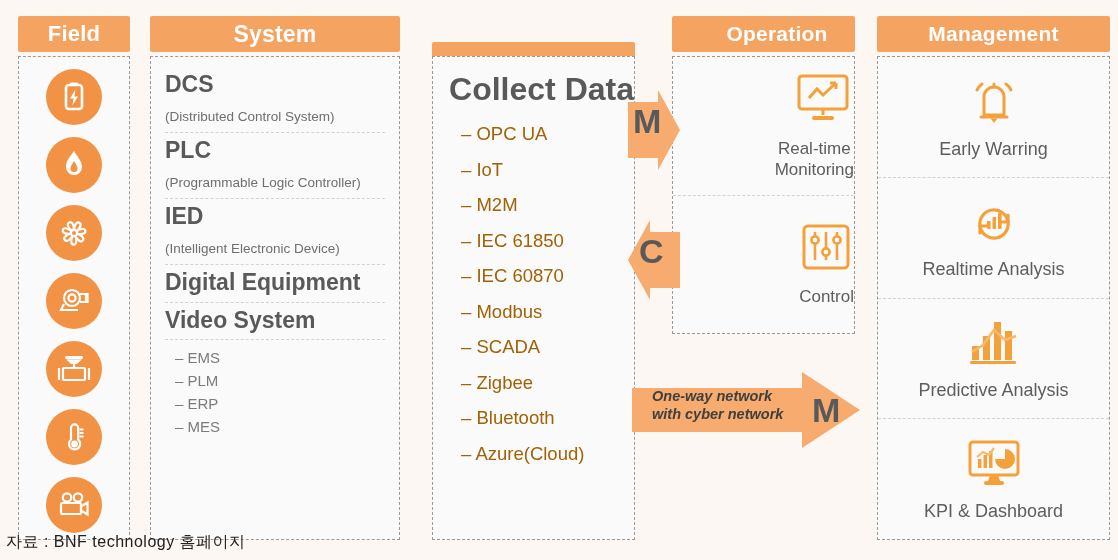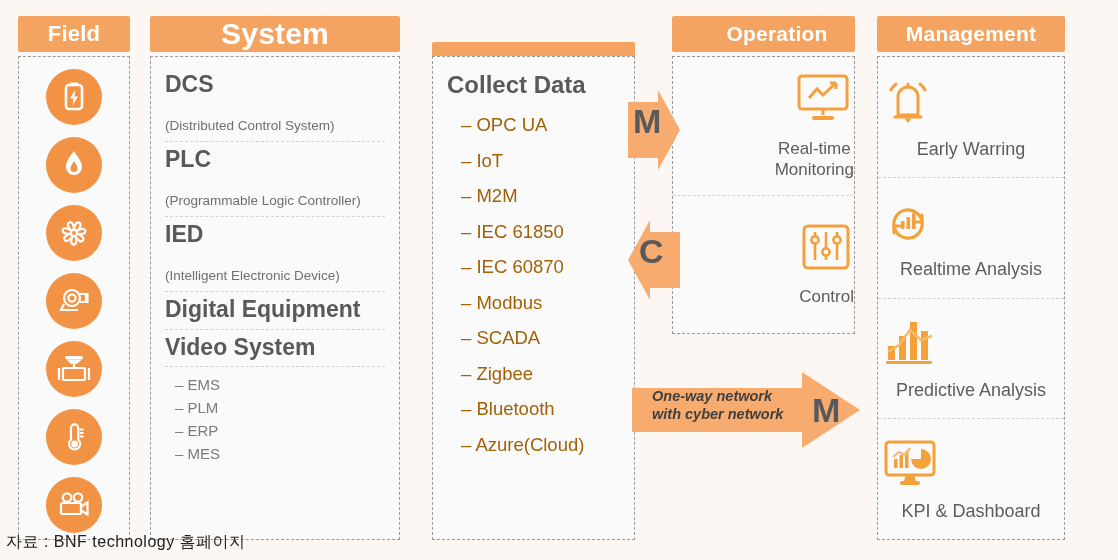--- a/index.html
+++ b/index.html
@@ -44,54 +44,54 @@
   }
   .circ-icon {
     width: 56px; height: 56px; border-radius: 50%;
     background: #f29244;
     display: flex; align-items: center; justify-content: center;
   }
   .circ-icon svg { display: block; }
 
   
   #system { left: 150px; top: 16px; width: 250px; }
-  #system .col-header { height: 36px; font-size: 30px; }
+  #system .col-header { height: 36px; font-size: 23px; }
   #system-body { top: 40px; height: 484px; padding: 10px 14px 8px 14px; }
   .sys-group { padding: 5px 0 6px 0; border-bottom: 1px dashed #d2d2d2; }
   .sys-group:last-child { border-bottom: none; }
   .sys-title { font-size: 23px; font-weight: bold; color: #595959; line-height: 1.12; }
-  .sys-sub { font-size: 13.5px; color: #6f6f6f; line-height: 1.35; margin-top: 19px; }
+  .sys-sub { font-size: 13.5px; color: #6f6f6f; line-height: 1.35; margin-top: 10px; }
   .sys-sublist { margin-top: 2px; }
   .sys-sublist li { list-style: none; font-size: 15px; color: #7b7b7b; line-height: 1.52; padding-left: 10px; }
 
   
   #interface { left: 432px; top: 16px; width: 203px; }
   #interface .col-header { height: 52px; font-size: 23px; margin-top: 26px; }
   #interface-body { top: 40px; height: 484px; padding: 14px 0 0 14px; }
-  .iface-title { font-size: 24px; font-weight: bold; color: #595959; margin-bottom: 4px; }
+  .iface-title { font-size: 32px; font-weight: bold; color: #595959; margin-bottom: 4px; text-align: right; }
   .iface-list li { list-style: none; font-size: 18.5px; color: #a16207; line-height: 1.0; padding-left: 14px; margin-top: 17px; }
 
   
   #operation { left: 672px; top: 16px; width: 183px; }
   #operation .col-header { height: 36px; font-size: 21px; padding-left: 27px; }
   #operation-body { top: 40px; height: 278px; display: flex; flex-direction: column; }
   .op-cell {
     flex: 1; display: flex; flex-direction: column;
     align-items: flex-end; justify-content: center; gap: 8px;
   }
   .op-cell + .op-cell { border-top: 1px dashed #d2d2d2; }
   .op-label { font-size: 17px; color: #5d5d5d; text-align: center; line-height: 1.25; }
 
   
-  #management { left: 877px; top: 16px; width: 188px; }
+  #management { left: 877px; top: 16px; width: 233px; }
   #management .col-header { height: 36px; font-size: 21px; }
   #management-body { top: 40px; height: 484px; display: flex; flex-direction: column; }
   .mg-cell {
     flex: 1; display: flex; flex-direction: column;
-    justify-content: center; gap: 6px;
+    align-items: center; justify-content: center; gap: 6px;
   }
   .mg-cell + .mg-cell { border-top: 1px dashed #d2d2d2; }
   .mg-label { font-size: 18px; color: #5d5d5d; text-align: center; }
 
   
   .arrow { position: absolute; }
   .arrow-letter {
     position: absolute; font-weight: bold; color: #58595b;
     font-size: 34px; line-height: 1;
   }

